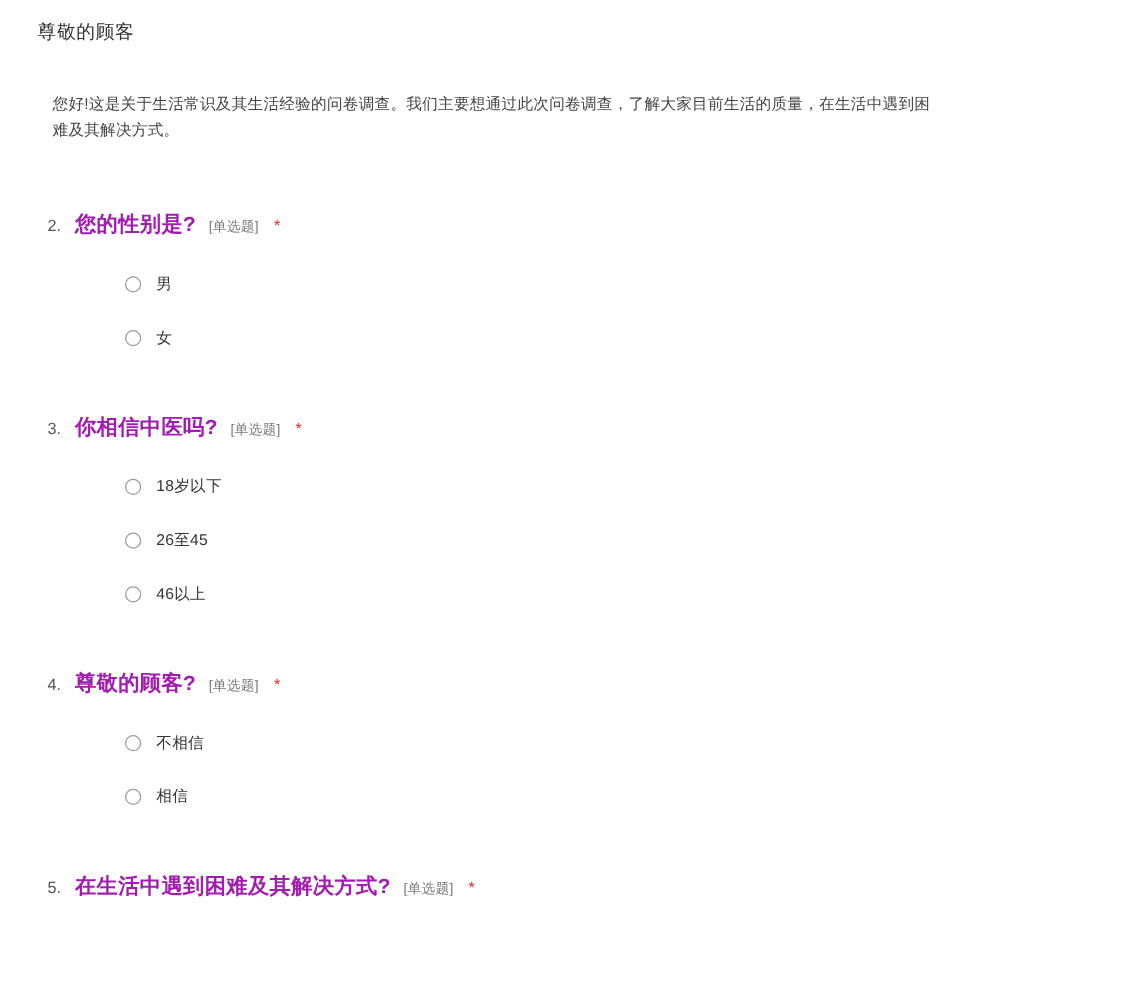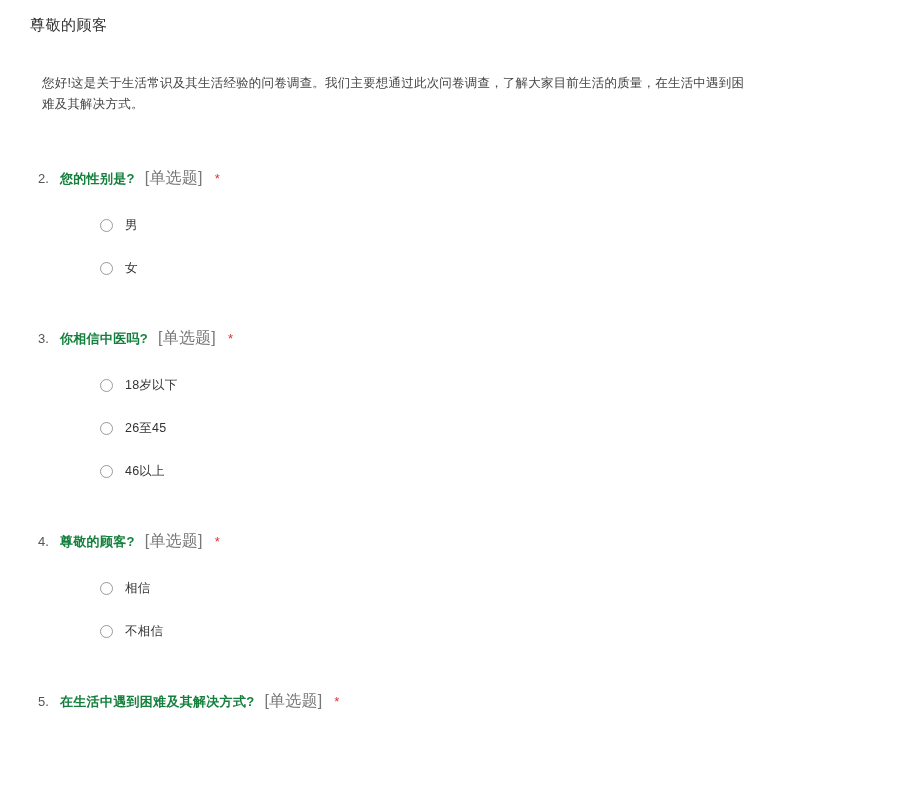--- a/index.html
+++ b/index.html
@@ -51,27 +51,28 @@
   }
   .q-num {
     width: 30px;
     flex: 0 0 30px;
     font-size: 13px;
     color: #555555;
     padding-left: 8px;
     box-sizing: border-box;
   }
   .q-title {
-    font-size: 13px;
+    font-size: 17px;
     font-weight: bold;
-    color: #15803d;
+    color: #a21caf;
     letter-spacing: 0.3px;
+    font-family: Liberation Mono, monospace;
   }
   .q-type {
-    font-size: 16px;
+    font-size: 11px;
     color: #777777;
     margin-left: 10px;
     letter-spacing: 0.2px;
   }
   .q-required {
     color: #e03131;
     font-size: 13px;
     margin-left: 12px;
   }
   .options {
@@ -157,25 +158,25 @@
   <div class="question-block">
     <div class="question-head">
       <span class="q-num">4.</span>
       <span class="q-title">尊敬的顾客?</span>
       <span class="q-type">[单选题]</span>
       <span class="q-required">*</span>
     </div>
     <div class="options">
       <div class="option-row">
         <span class="radio"></span>
-        <span class="option-label">相信</span>
+        <span class="option-label">不相信</span>
       </div>
       <div class="option-row">
         <span class="radio"></span>
-        <span class="option-label">不相信</span>
+        <span class="option-label">相信</span>
       </div>
     </div>
   </div>
 
   <div class="question-block">
     <div class="question-head">
       <span class="q-num">5.</span>
       <span class="q-title">在生活中遇到困难及其解决方式?</span>
       <span class="q-type">[单选题]</span>
       <span class="q-required">*</span>

